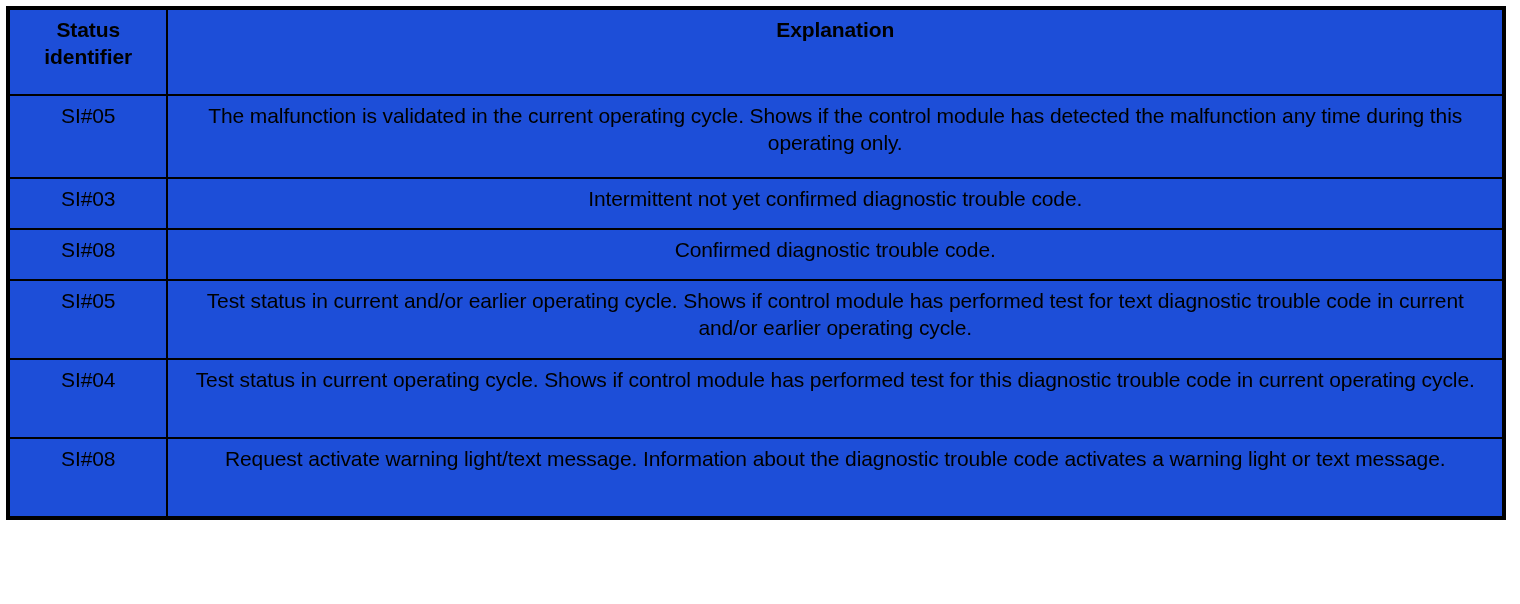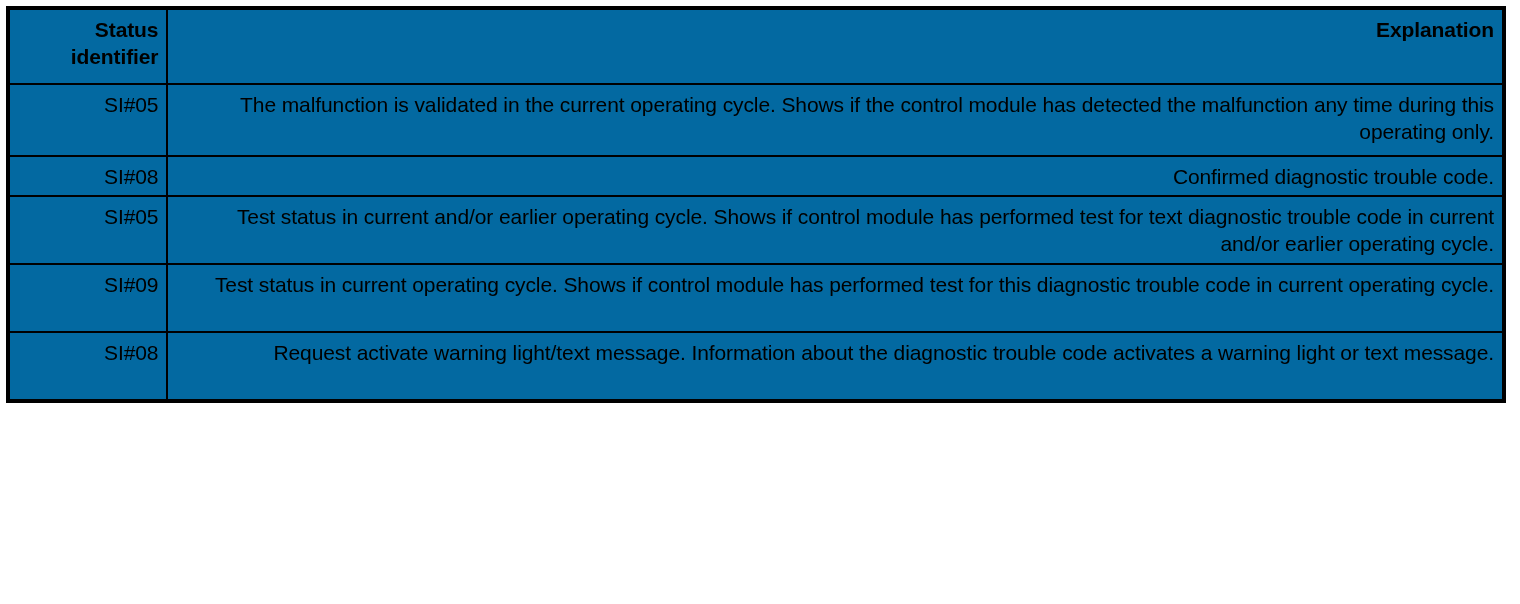--- a/index.html
+++ b/index.html
@@ -33,26 +33,26 @@
     background: #ffffff;
   }
 
   .status-table col.col-id { width: 159px; }
   .status-table col.col-exp { width: 1333px; }
 
   .status-table th,
   .status-table td {
     border: 2px solid #000000;
     vertical-align: top;
-    padding: 6px 8px 4px 8px;
+    padding: 6px 8px 15px 8px;
     font-size: 21px;
     line-height: 1.30;
     letter-spacing: -0.1px;
-    text-align: right;
-    background: #0369a1;
+    text-align: center;
+    background: #1d4ed8;
   }
 
   .status-table thead th {
     font-weight: bold;
     height: 63px;
   }
 
   .status-table tbody td {
     font-weight: normal;
   }
@@ -80,29 +80,33 @@
         <th>Status identifier</th>
         <th>Explanation</th>
       </tr>
     </thead>
     <tbody>
       <tr data-rowheight="two">
         <td class="cell-id">SI#05</td>
         <td class="cell-exp">The malfunction is validated in the current operating cycle. Shows if the control module has detected the malfunction any time during this operating only.</td>
       </tr>
       <tr data-rowheight="one">
+        <td class="cell-id">SI#03</td>
+        <td class="cell-exp">Intermittent not yet confirmed diagnostic trouble code.</td>
+      </tr>
+      <tr data-rowheight="one">
         <td class="cell-id">SI#08</td>
         <td class="cell-exp">Confirmed diagnostic trouble code.</td>
       </tr>
       <tr data-rowheight="two-tall">
         <td class="cell-id">SI#05</td>
         <td class="cell-exp">Test status in current and/or earlier operating cycle. Shows if control module has performed test for text diagnostic trouble code in current and/or earlier operating cycle.</td>
       </tr>
       <tr data-rowheight="two-tall">
-        <td class="cell-id">SI#09</td>
+        <td class="cell-id">SI#04</td>
         <td class="cell-exp">Test status in current operating cycle. Shows if control module has performed test for this diagnostic trouble code in current operating cycle.</td>
       </tr>
       <tr data-rowheight="two-tall">
         <td class="cell-id">SI#08</td>
         <td class="cell-exp">Request activate warning light/text message. Information about the diagnostic trouble code activates a warning light or text message.</td>
       </tr>
     </tbody>
   </table>
 </div>
 

